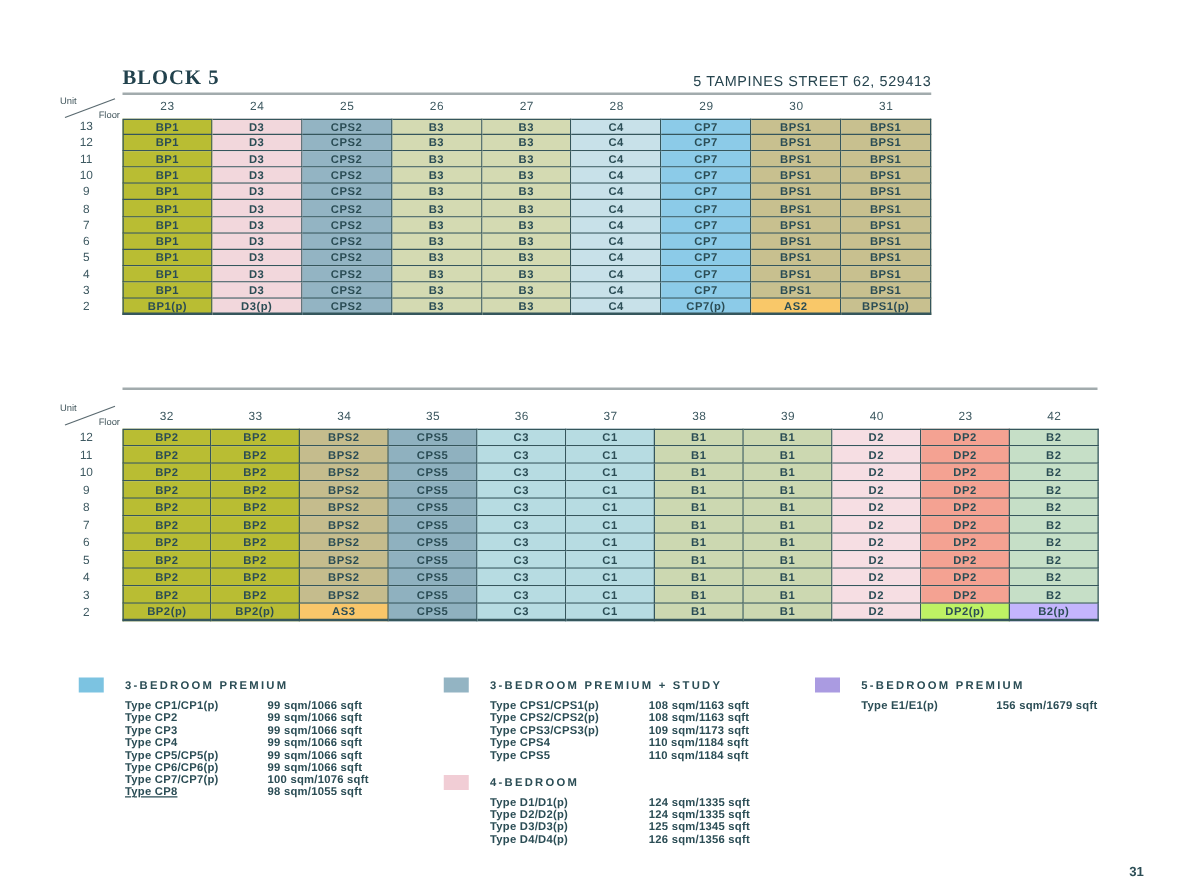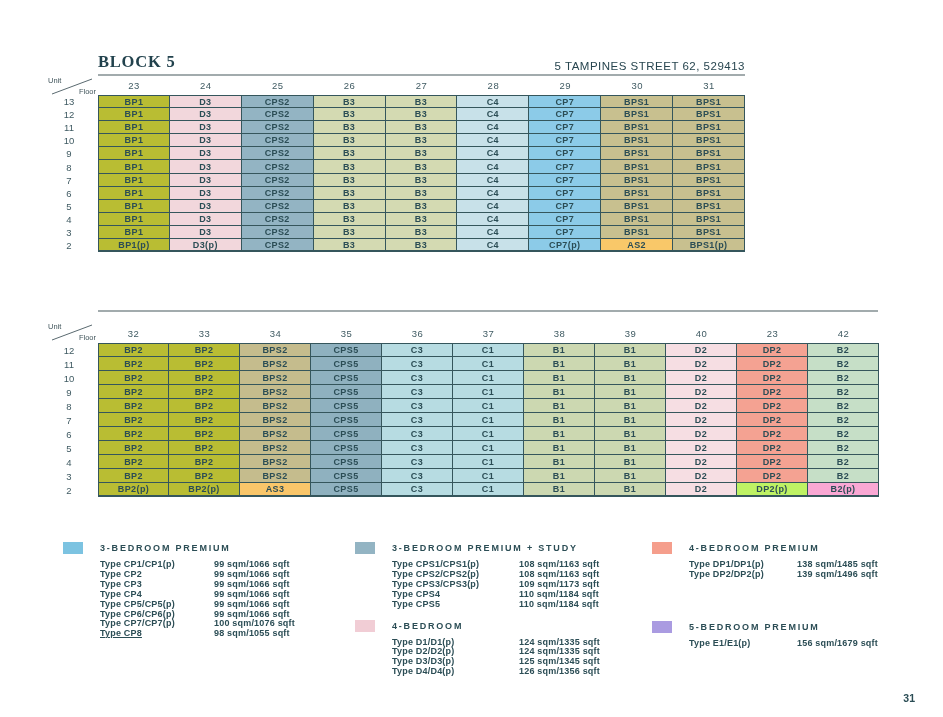--- a/index.html
+++ b/index.html
@@ -363,21 +363,21 @@
       <div class="cell first-col last-row" style="background: rgb(185, 189, 51);">BP2(p)</div>
       <div class="cell last-row" style="background: rgb(185, 189, 51);">BP2(p)</div>
       <div class="cell last-row" style="background: rgb(249, 198, 106);">AS3</div>
       <div class="cell last-row" style="background: rgb(143, 177, 191);">CPS5</div>
       <div class="cell last-row" style="background: rgb(183, 220, 226);">C3</div>
       <div class="cell last-row" style="background: rgb(183, 220, 226);">C1</div>
       <div class="cell last-row" style="background: rgb(204, 216, 177);">B1</div>
       <div class="cell last-row" style="background: rgb(204, 216, 177);">B1</div>
       <div class="cell last-row" style="background: rgb(246, 222, 227);">D2</div>
       <div class="cell last-row" style="background: #bef264;">DP2(p)</div>
-      <div class="cell last-row" style="background: #f9a8d4;">B2(p)</div>
+      <div class="cell last-row" style="background: #c4b5fd;">B2(p)</div>
     </div>
 
   <div class="legend-col" id="legend-col-0">
       <div class="legend-group">
         <div class="legend-title-row">
           <div class="swatch" style="background: rgb(124, 195, 225);"></div>
           <div class="legend-title">3-BEDROOM PREMIUM</div>
         </div>
         <div class="legend-items">
           <div class="legend-item">
@@ -465,36 +465,20 @@
           <div class="legend-item">
             <div class="t" style="display: inline-block;">Type D4/D4(p)</div>
             <div class="s" style="display: inline-block;">126 sqm/1356 sqft</div>
           </div>
         </div>
       </div>
     </div>
   <div class="legend-col" id="legend-col-2">
       <div class="legend-group">
         <div class="legend-title-row">
-          <div class="swatch" style="background: rgb(245, 158, 140);"></div>
-          <div class="legend-title">4-BEDROOM PREMIUM</div>
-        </div>
-        <div class="legend-items">
-          <div class="legend-item">
-            <div class="t" style="display: inline-block;">Type DP1/DP1(p)</div>
-            <div class="s" style="display: inline-block;">138 sqm/1485 sqft</div>
-          </div>
-          <div class="legend-item">
-            <div class="t" style="display: inline-block;">Type DP2/DP2(p)</div>
-            <div class="s" style="display: inline-block;">139 sqm/1496 sqft</div>
-          </div>
-        </div>
-      </div>
-      <div class="legend-group">
-        <div class="legend-title-row">
           <div class="swatch" style="background: rgb(170, 155, 225);"></div>
           <div class="legend-title">5-BEDROOM PREMIUM</div>
         </div>
         <div class="legend-items">
           <div class="legend-item">
             <div class="t" style="display: inline-block;">Type E1/E1(p)</div>
             <div class="s" style="display: inline-block;">156 sqm/1679 sqft</div>
           </div>
         </div>
       </div>

